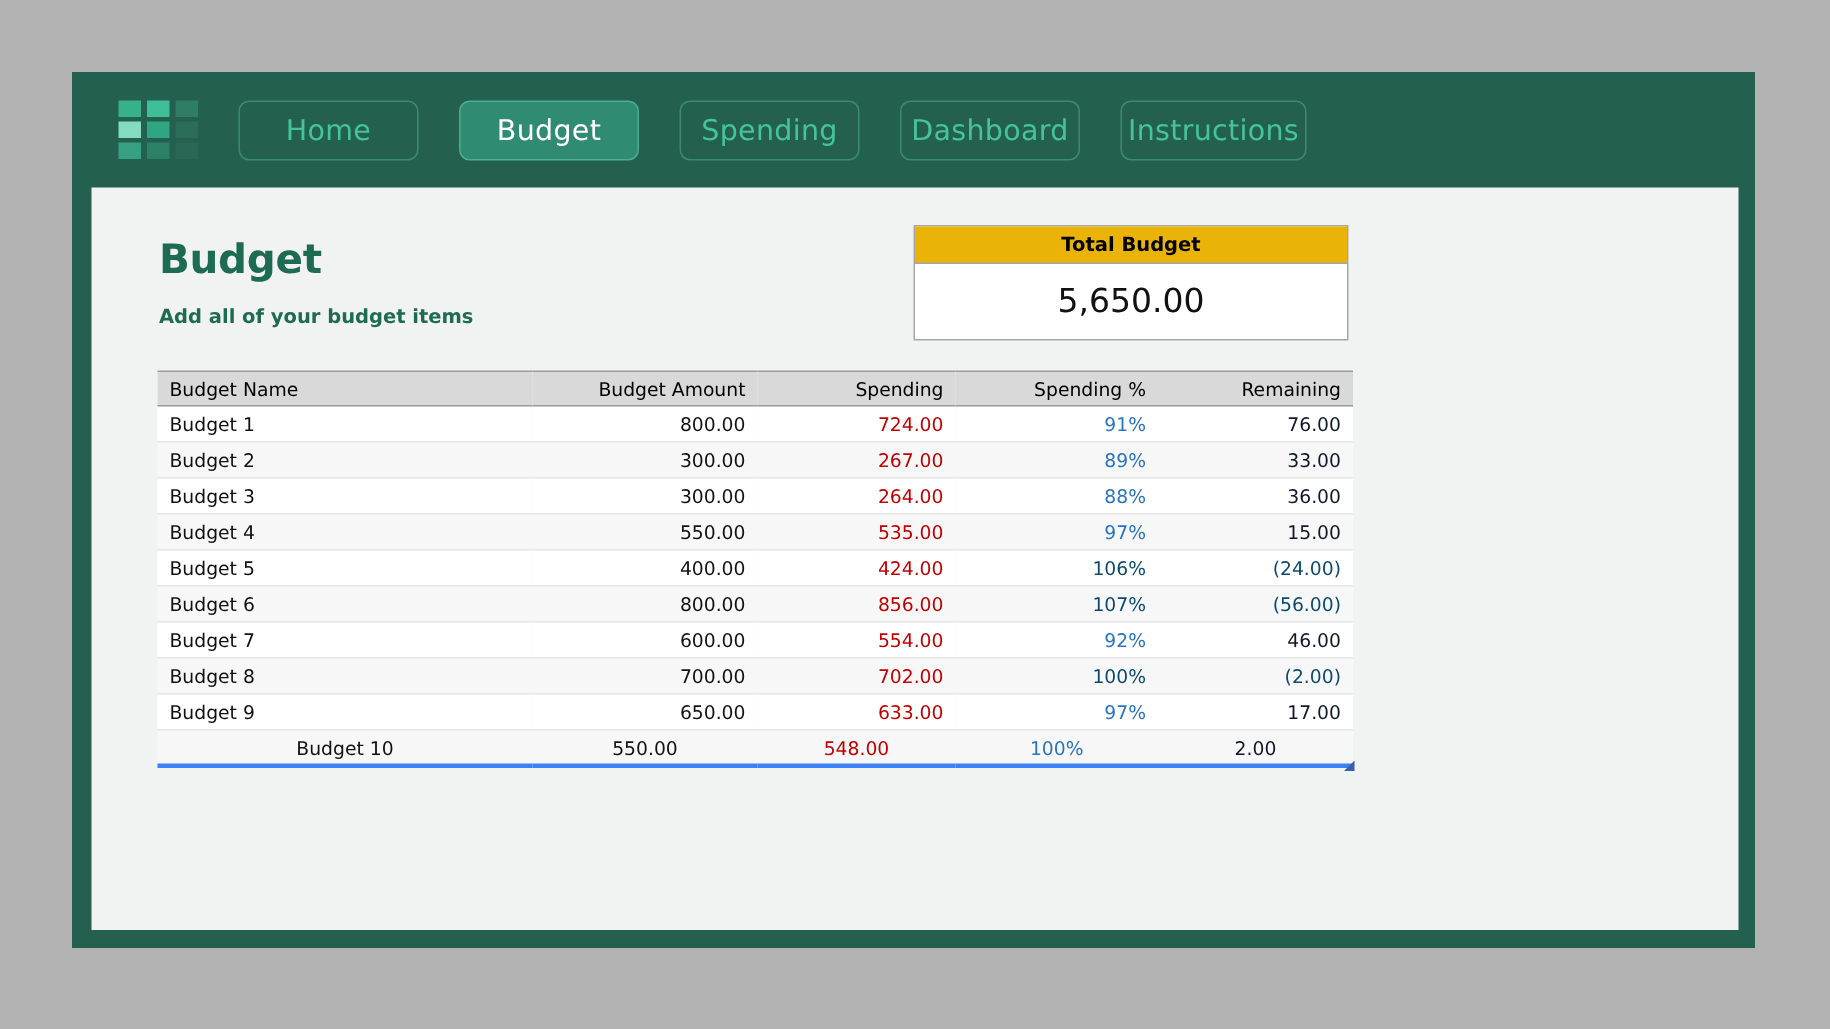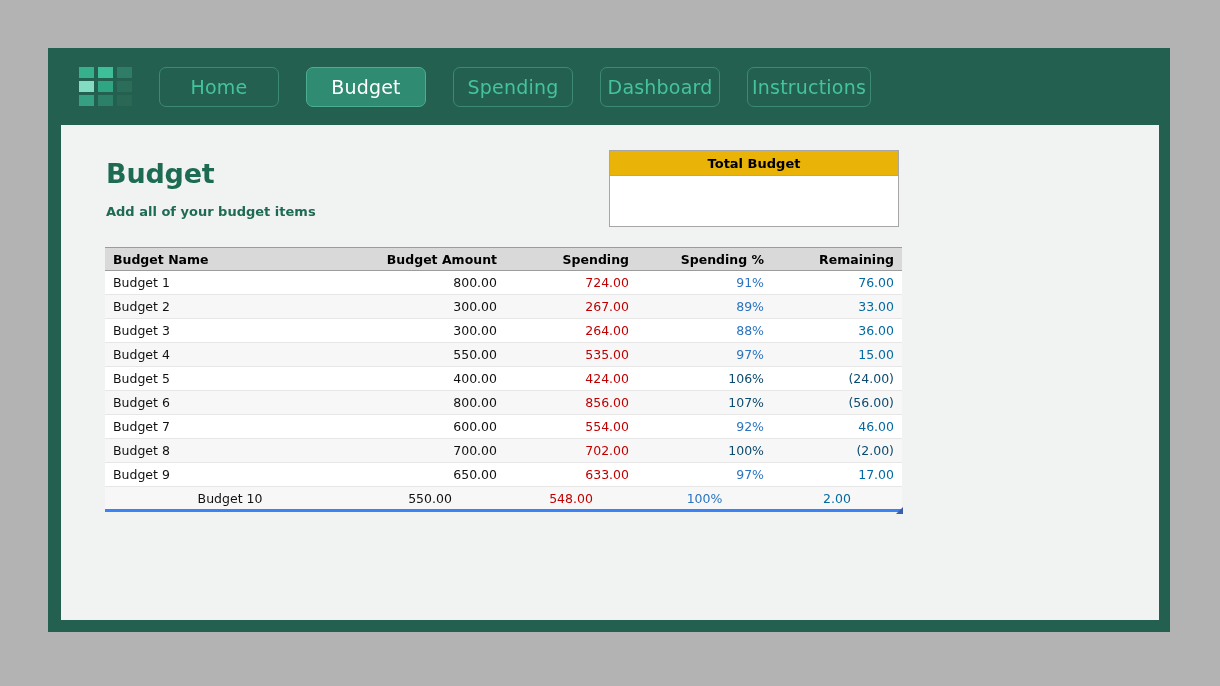--- a/index.html
+++ b/index.html
@@ -158,21 +158,21 @@
   }
   table#budget-table {
     border-collapse: collapse;
     width: 797px;
     table-layout: fixed;
     font-family: "DejaVu Sans", sans-serif;
   }
   #budget-table th {
     background: #d9d9d9;
     font-size: 12.5px;
-    font-weight: bold;
+    font-weight: normal;
     color: #000000;
     height: 23px;
     padding: 0 8px;
     border-top: 1px solid #9c9c9c;
     border-bottom: 1px solid #9c9c9c;
     box-sizing: border-box;
   }
   #budget-table td {
     font-size: 12.5px;
     height: 24px;
@@ -188,21 +188,21 @@
   .col-amount { width: 150px; text-align: right; }
   .col-spend  { width: 132px; text-align: right; }
   .col-pct    { width: 135px; text-align: right; }
   .col-remain { width: 130px; text-align: right; }
 
   td.col-name   { color: #111111; }
   td.col-amount { color: #111111; }
   td.col-spend  { color: #c00000; }
   .pct-ok      { color: #2a74c0; }
   .pct-over    { color: #0c4a6e; }
-  .rem-pos     { color: #0369a1; }
+  .rem-pos     { color: #0f172a; }
   .rem-neg     { color: #0c4a6e; }
 
   #table-resize-handle {
     position: absolute;
     right: -1px;
     bottom: -2px;
     width: 0;
     height: 0;
     border-left: 7px solid transparent;
     border-bottom: 7px solid #3a5fa8;
@@ -245,20 +245,21 @@
 
   </div>
 
   <div id="content-area">
 
     <div id="page-title">Budget</div>
     <div id="page-subtitle">Add all of your budget items</div>
 
     <div id="total-budget-card">
       <div id="total-budget-header">Total Budget</div>
+      <div id="total-budget-value">5,650.00</div>
     </div>
 
     <div id="budget-table-wrap">
       <table id="budget-table">
         <thead>
           <tr>
             <th class="col-name">Budget Name</th>
             <th class="col-amount">Budget Amount</th>
             <th class="col-spend">Spending</th>
             <th class="col-pct">Spending %</th>

